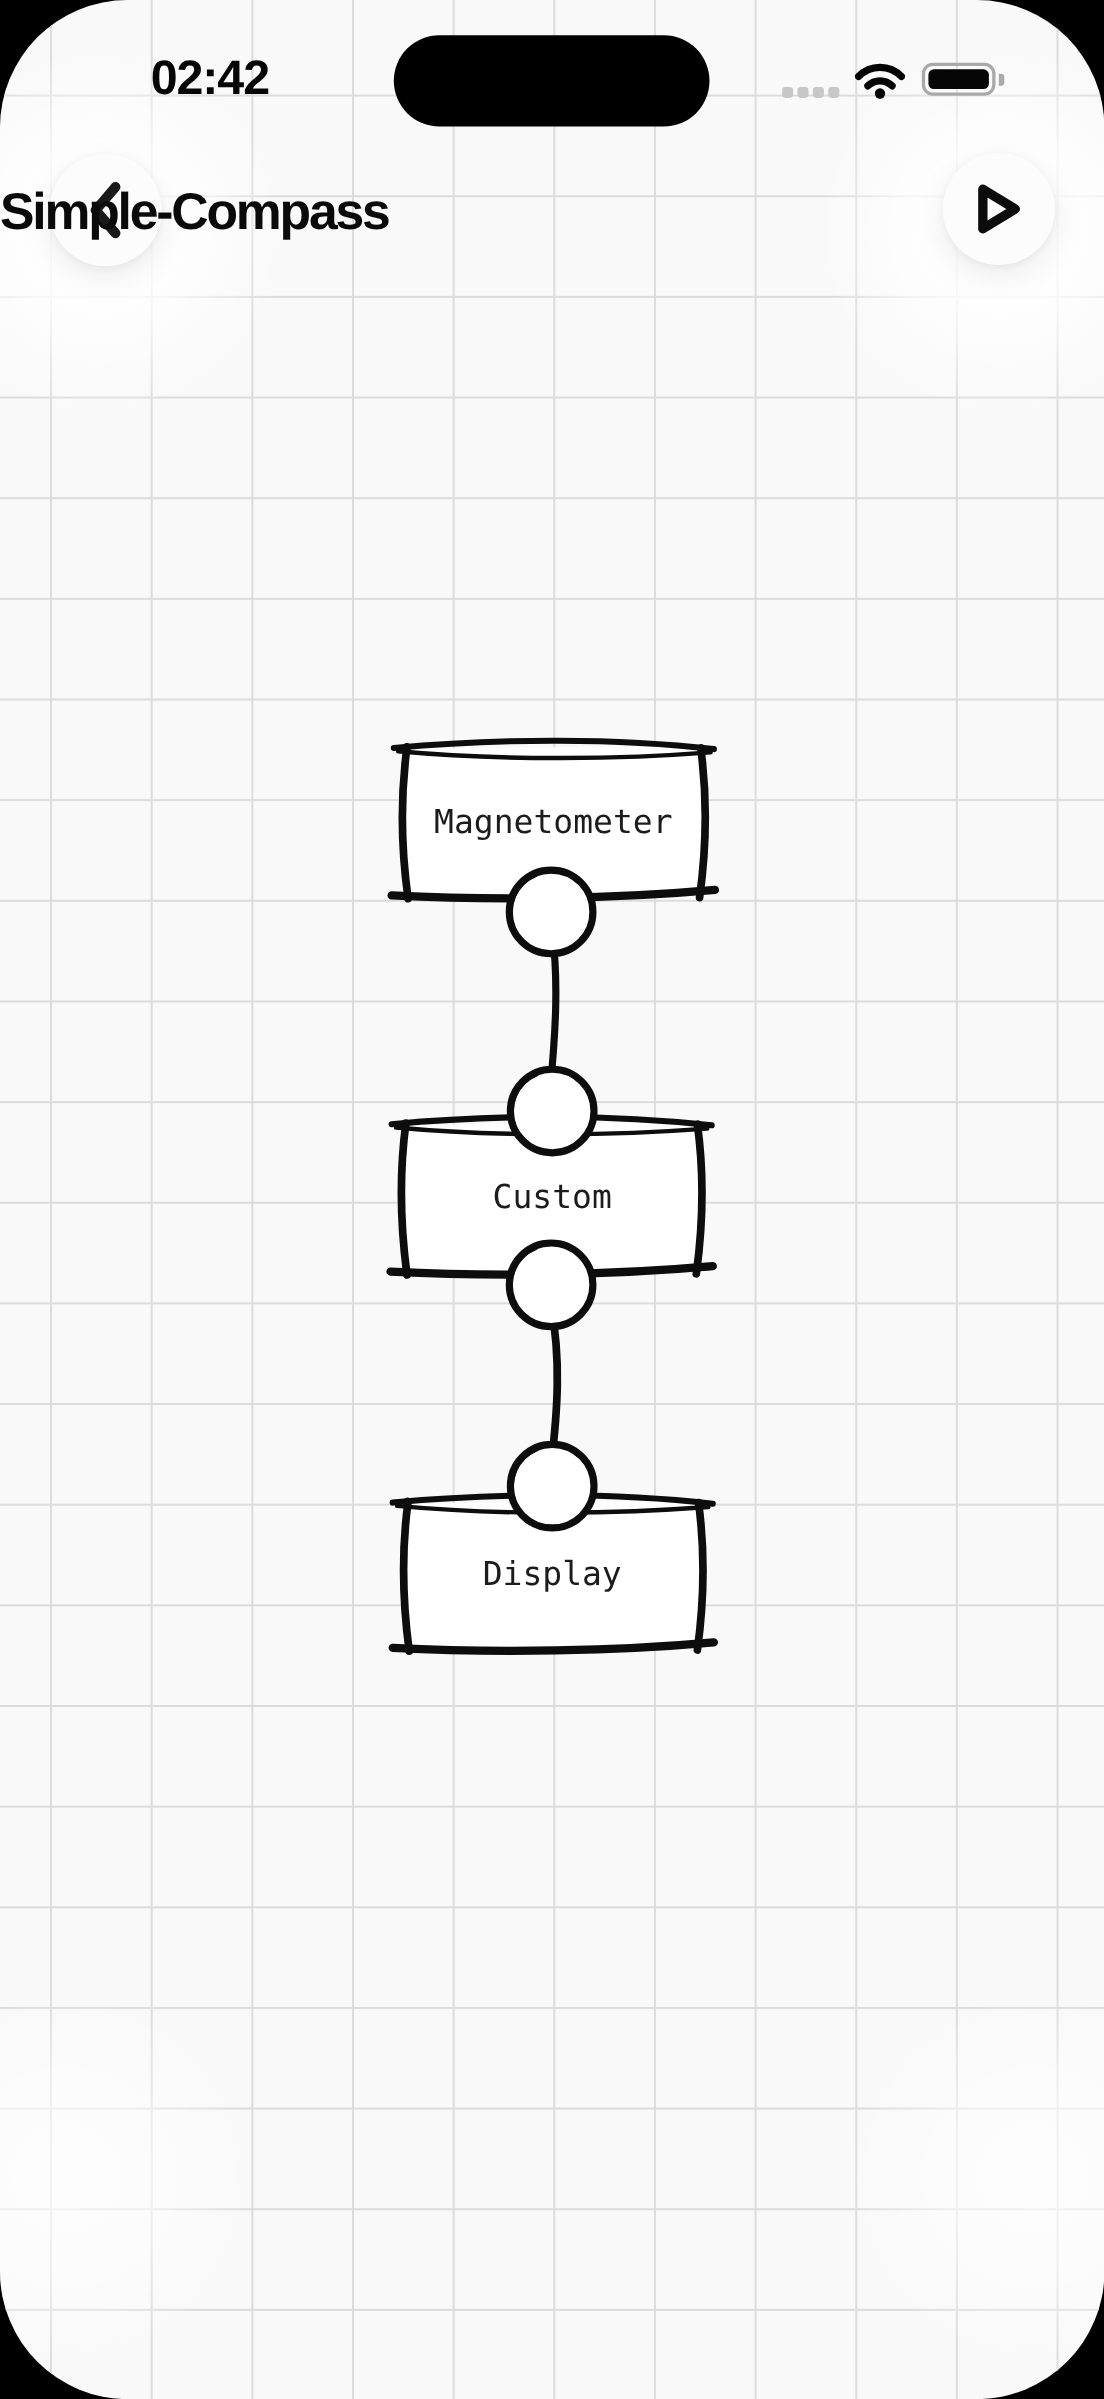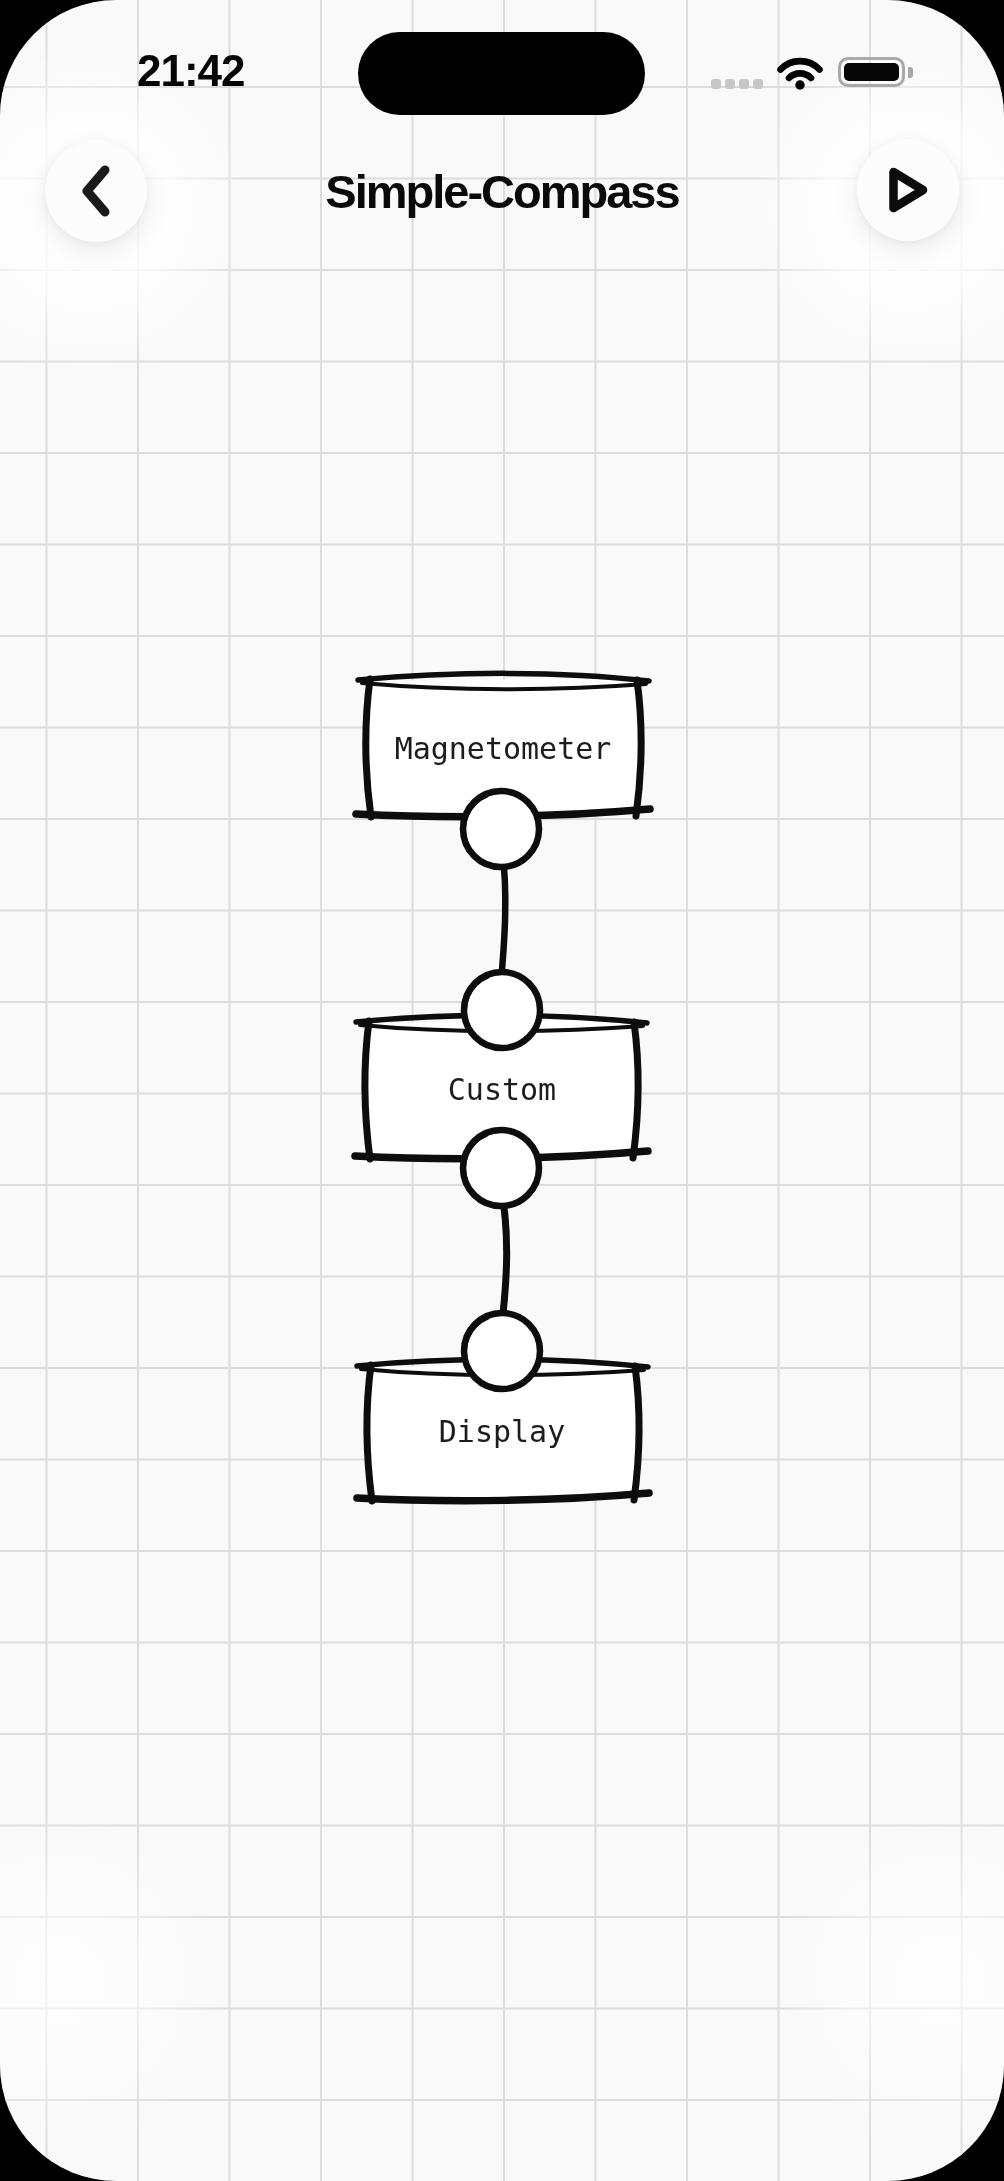--- a/index.html
+++ b/index.html
@@ -26,21 +26,21 @@
   .cell-dots{position:absolute;left:711px;top:79px;display:flex;gap:4px;}
   .cell-dots span{width:10px;height:10px;border-radius:3px;background:#c7c7c7;display:block;}
   .wifi{position:absolute;left:777px;top:56px;}
   .battery{position:absolute;left:838px;top:57px;width:61px;height:24px;
            border:3px solid #a9a9a9;border-radius:10px;}
   .battery .level{position:absolute;inset:3px;background:#060606;border-radius:5px;}
   .battery-nub{position:absolute;left:908px;top:67px;width:5px;height:11px;
                background:#a9a9a9;border-radius:0 3px 3px 0;}
 
   
-  .nav-title{position:absolute;left:0;top:168px;width:1004px;text-align:center;
+  .nav-title{position:absolute;left:0;top:168px;width:1004px;
              font-size:47px;font-weight:700;letter-spacing:-2px;color:#0a0a0a;line-height:47px;}
   .circle-btn{position:absolute;width:102px;height:102px;border-radius:51px;background:#fdfcfc;
               display:flex;align-items:center;justify-content:center;
               box-shadow:0 10px 30px rgba(0,0,0,0.07),0 2px 8px rgba(0,0,0,0.05);cursor:pointer;}
   .back-btn{left:45px;top:140px;}
   .play-btn{left:857px;top:139px;}
 
   
   .flow{position:absolute;left:0;top:0;}
   .ink{fill:none;stroke:#0d0d0d;stroke-linecap:round;}
@@ -105,21 +105,21 @@
     <g>
       <circle class="port" cx="501" cy="1168" r="38"></circle>
       <path class="ink" stroke-width="3" d="M467 1182 A36.5 36.5 0 0 1 487 1135"></path>
     </g>
     <g>
       <circle class="port" cx="502" cy="1351" r="38"></circle>
       <path class="ink" stroke-width="3" d="M468 1365 A36.5 36.5 0 0 1 488 1318"></path>
     </g>
   </svg>
 
-  <div class="time">21:42</div>
+  <div class="time">02:42</div>
   <div class="island"></div>
   <div class="cell-dots">
     <span></span>
       <span></span>
       <span></span>
       <span></span>
   </div>
   <div class="wifi">
     <svg width="46" height="34" viewBox="0 0 46 34">
       <path d="M3.5 13.5 A27 27 0 0 1 42.5 13.5" fill="none" stroke="#000" stroke-width="6.6" stroke-linecap="round"></path>

